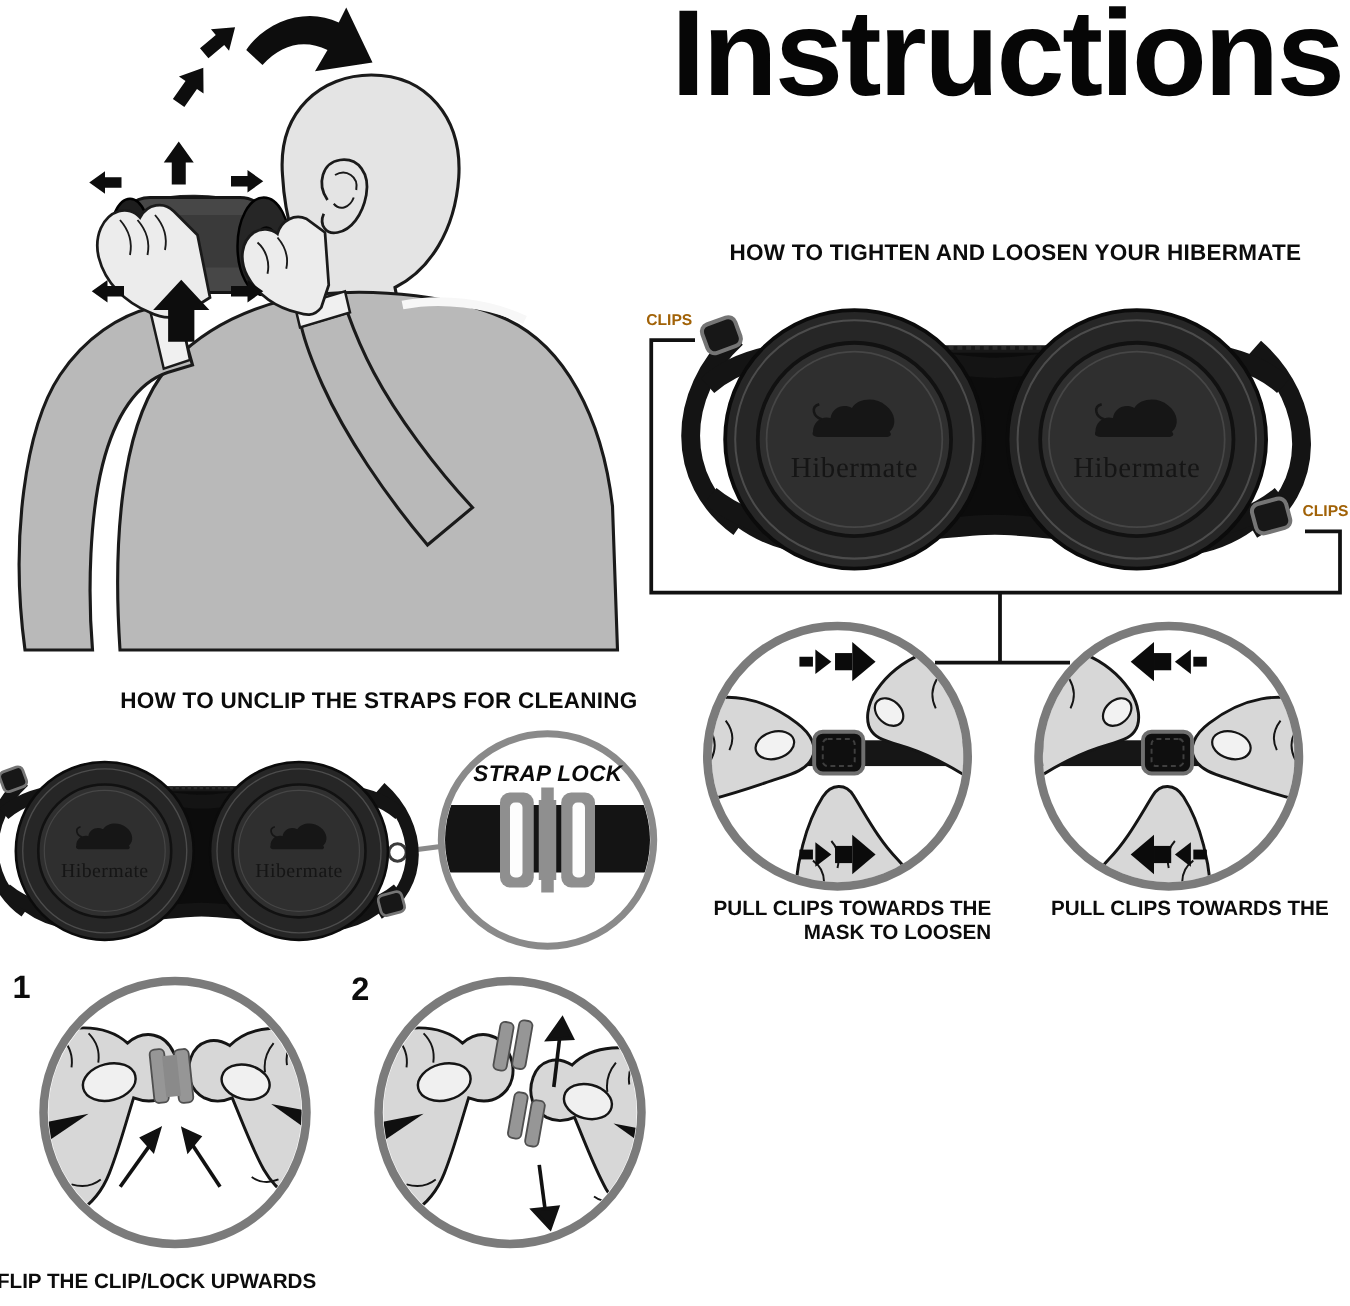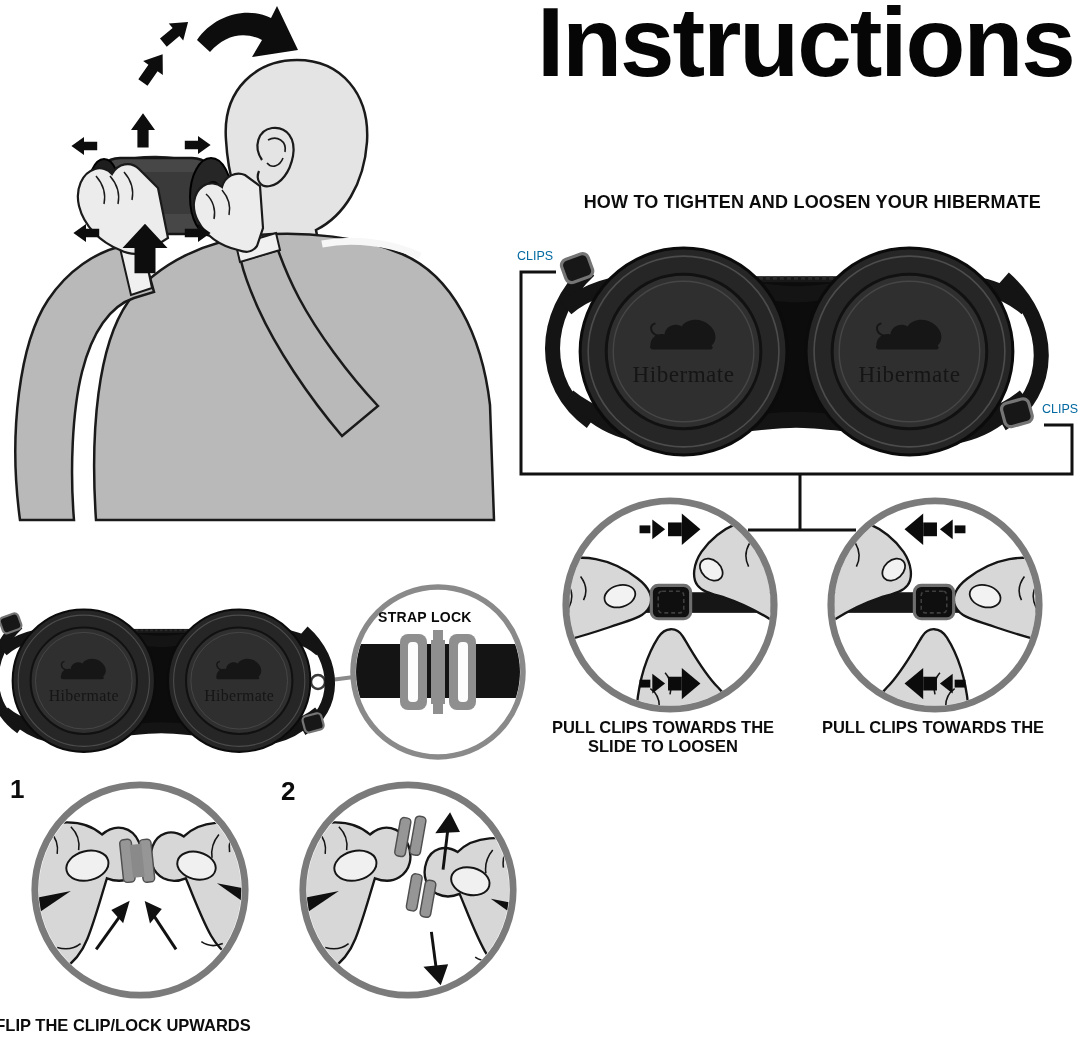--- a/index.html
+++ b/index.html
@@ -3,27 +3,27 @@
 <meta charset="utf-8">
 <style>
   html,body{margin:0;padding:0;background:#fff;}
   .canvas{position:relative;width:1080px;height:1045px;background:#fff;overflow:hidden;
           font-family:"Liberation Sans",sans-serif;color:#0a0a0a;}
   .abs{position:absolute;}
   .title{left:537px;top:-14px;font-size:98px;font-weight:600;letter-spacing:-2px;white-space:nowrap;color:#060606;}
   .h20{font-weight:bold;font-size:18px;text-align:right;letter-spacing:.2px;color:#0c0c0c;white-space:nowrap;}
   .t-head{left:501px;top:192px;width:540px;}
   .u-head{left:0px;top:550px;width:510px;}
-  .clips{font-weight:normal;font-size:12.5px;color:#0369a1;}
+  .clips{font-weight:bold;font-size:12.5px;color:#a16207;}
   .clips-l{left:517px;top:249px;}
   .clips-r{left:1042px;top:402px;}
-  .cap{font-weight:bold;font-size:16.5px;line-height:19px;text-align:center;color:#0c0c0c;}
+  .cap{font-weight:bold;font-size:16.5px;line-height:19px;text-align:right;color:#0c0c0c;}
   .cap-loosen{left:533px;top:718px;width:260px;}
   .cap-tight{left:803px;top:718px;width:260px;}
-  .sl-label{left:378px;top:609px;width:120px;text-align:left;font-weight:bold;font-size:14px;letter-spacing:.3px;}
+  .sl-label{left:378px;top:609px;width:120px;text-align:right;font-weight:bold;font-size:18px;letter-spacing:.3px;font-style:italic;}
   .stepnum{font-weight:bold;font-size:26px;color:#0c0c0c;}
   .num1{left:10px;top:774px;}
   .num2{left:281px;top:776px;}
   .cap-s1{left:-7px;top:1016px;width:260px;}
   .cap-s2{left:265px;top:1016px;width:260px;}
   svg{overflow:visible;}
 </style>
 </head>
 <body>
 
@@ -167,26 +167,27 @@
       <circle cx="115" cy="115" r="106" fill="none" stroke="#7b7b7b" stroke-width="7"></circle>
     </g>
   </svg>
 
   <svg class="abs" style="left:822px;top:492px" width="226" height="226" viewBox="0 0 230 230">
     <use href="#pull-content" transform="translate(230,0) scale(-1,1)"></use>
   </svg>
 
   <div class="abs cap cap-loosen">
     <div>PULL CLIPS TOWARDS THE</div>
-    <div>SLIDE TO LOOSEN</div>
+    <div>MASK TO LOOSEN</div>
   </div>
   <div class="abs cap cap-tight">
     <div>PULL CLIPS TOWARDS THE</div>
   </div>
 
+  <div class="abs h20 u-head">HOW TO UNCLIP THE STRAPS FOR CLEANING</div>
 
   <svg class="abs" style="left:-6px;top:594px" width="335" height="170" viewBox="0 0 485 245">
     <use href="#product"></use>
   </svg>
 
   <svg class="abs" style="left:348px;top:582px" width="180" height="180" viewBox="0 0 180 180">
     <defs>
         <clipPath id="sl-clip">
           <circle cx="90" cy="90" r="82"></circle>
         </clipPath>

